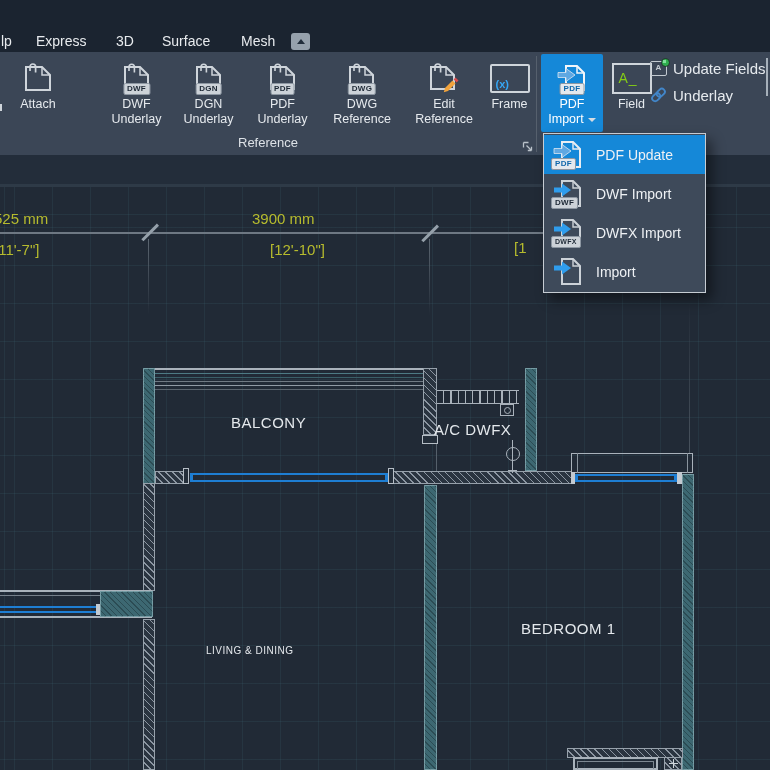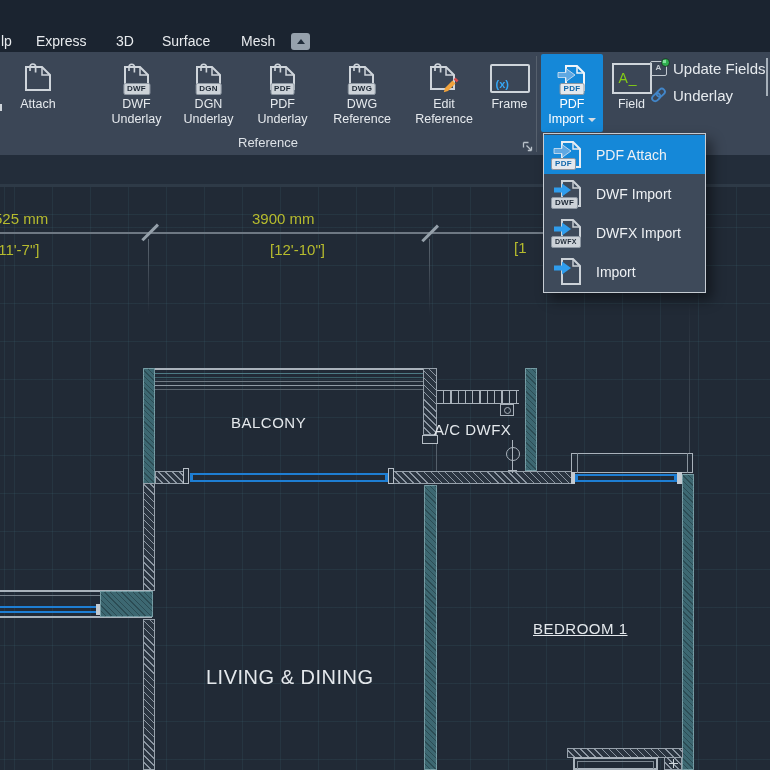--- a/index.html
+++ b/index.html
@@ -298,35 +298,35 @@
   <div class="hatchg" style="left:567px;top:561px;width:116px;height:10px;"></div>
   <div class="cadline" style="left:573px;top:570px;width:85px;height:13px;border:2px solid #a9b2bb;box-sizing:border-box;">
     <div style="position:absolute;left:2px;top:2px;right:2px;bottom:-1px;border:1px solid #7d8791;border-bottom:none;"></div>
   </div>
   <div class="hatchg" style="left:664px;top:570px;width:18px;height:13px;"></div>
   <div class="cadline" style="left:669px;top:576px;width:9px;height:1px;background:#cfd5db;"></div>
   <div class="cadline" style="left:673px;top:572px;width:1px;height:9px;background:#cfd5db;"></div>
 
   <span class="roomlbl" style="left:231px;top:227px;">BALCONY</span>
   <span class="roomlbl" style="left:434px;top:234px;">A/C DWFX</span>
-  <span class="roomlbl" style="left:206px;top:479px;font-size:20px;">LIVING &amp; DINING</span>
-  <span class="roomlbl" style="left:533px;top:433px;text-decoration:underline;">BEDROOM 1</span>
+  <span class="roomlbl" style="left:206px;top:458px;font-size:10px;">LIVING &amp; DINING</span>
+  <span class="roomlbl" style="left:521px;top:433px;">BEDROOM 1</span>
 </div>
 
 <div id="dropdown">
   <div class="dd-item selected">
     <div class="dd-icon">
       <svg width="30" height="31" viewBox="0 0 30 31" fill="none">
         <path d="M9 3 h11 l7 7 v18 H9 z" stroke="#e8edf2" stroke-width="2"></path>
         <path d="M20 3 v7 h7" stroke="#e8edf2" stroke-width="1.4"></path>
         <path d="M1 9.5 h8 V5.5 L18 12 l-9 6.5 V14.5 H1 z" fill="#5fa8e2" stroke="#d9e6f2" stroke-width=".8"></path>
       </svg>
       <span class="badge bl" style="color:#0f67ab;background:#e4e9ee;">PDF</span>
     </div>
-    <span class="dd-label">PDF Attach</span>
+    <span class="dd-label">PDF Update</span>
   </div>
 
   <div class="dd-item">
     <div class="dd-icon">
       <svg width="30" height="31" viewBox="0 0 30 31" fill="none">
         <path d="M9 3 h11 l7 7 v18 H9 z" stroke="#ccd2d8" stroke-width="2"></path>
         <path d="M20 3 v7 h7" stroke="#ccd2d8" stroke-width="1.4"></path>
         <path d="M1 9.5 h8 V5.5 L18 12 l-9 6.5 V14.5 H1 z" fill="#2f9ded"></path>
       </svg>
       <span class="badge bl">DWF</span>

